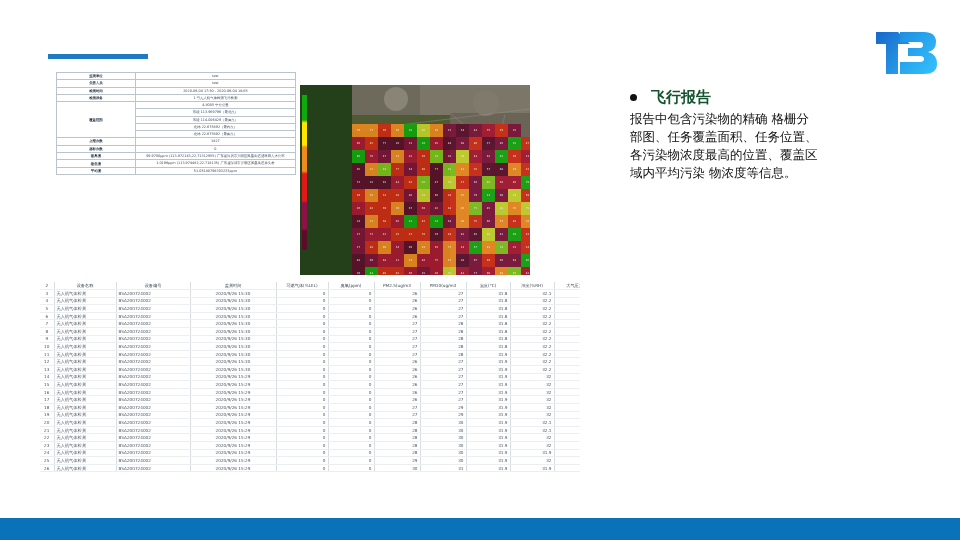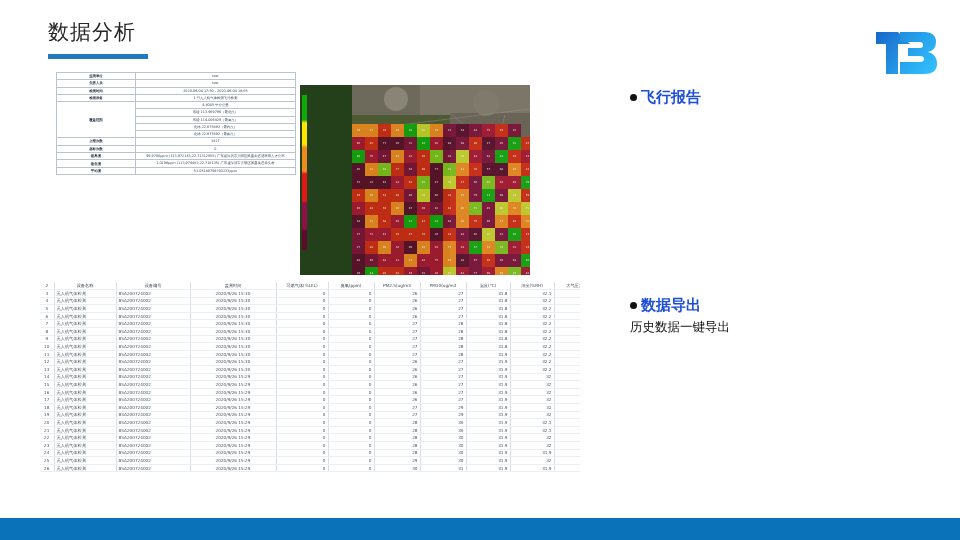--- a/index.html
+++ b/index.html
@@ -86,43 +86,42 @@
   .c-name { width: 62px; text-align: left; }
   .c-sn   { width: 74px; text-align: left; }
   .c-time { width: 86px; text-align: center; }
   .c-num  { width: 52px; text-align: right; }
   .c-num2 { width: 46px; text-align: right; }
   .c-num3 { width: 44px; text-align: right; }
 
   
   .bullets { position: absolute; left: 630px; top: 88px; width: 300px; }
   .bullet-head {
-    display: flex; align-items: center; gap: 4px;
-    font-size: 15px; font-weight: bold; color: #1d4ed8;
+    display: flex; align-items: center; gap: 14px;
+    font-size: 15px; font-weight: bold; color: #14532d;
   }
   .dot { width: 7px; height: 7px; border-radius: 50%; background: #111; flex: 0 0 auto; }
   .bullet-body {
     margin-top: 3px; font-size: 12.5px; color: #111; line-height: 1.45;
     width: 190px;
   }
   .bullets-2 { position: absolute; left: 630px; top: 296px; width: 300px; }
   .bullet-body-2 { margin-top: 4px; font-size: 12.5px; color: #111; }
 
   
   .footer {
     position: absolute; left: 0; bottom: 0;
     width: 960px; height: 22px; background: #0a72b8;
   }
 </style>
 </head>
 <body>
 
 <div class="slide">
 
-  <div class="slide-title">数据分析</div>
   <div class="title-rule"></div>
 
   <svg class="logo" viewBox="0 0 72 54">
     <defs>
       <linearGradient id="lgA" x1="0" y1="0" x2="1" y2="1">
         <stop offset="0" stop-color="#1667c9"></stop>
           <stop offset="1" stop-color="#2aa8f0"></stop>
       </linearGradient>
       <linearGradient id="lgB" x1="0" y1="0" x2="1" y2="1">
         <stop offset="0" stop-color="#1e8fe0"></stop>
@@ -718,24 +717,18 @@
           </tr>
         </tbody>
     </table>
   </div>
 
   <div class="bullets">
     <div class="bullet-head">
       <span class="dot"></span>
       <span>飞行报告</span>
     </div>
+    <div class="bullet-body">报告中包含污染物的精确 格栅分部图、任务覆盖面积、任务位置、各污染物浓度最高的位置、覆盖区域内平均污染 物浓度等信息。</div>
   </div>
 
-  <div class="bullets-2">
-    <div class="bullet-head">
-      <span class="dot"></span>
-      <span>数据导出</span>
-    </div>
-    <div class="bullet-body-2">历史数据一键导出</div>
-  </div>
 
   <div class="footer"></div>
 </div>
 
 </body></html>

